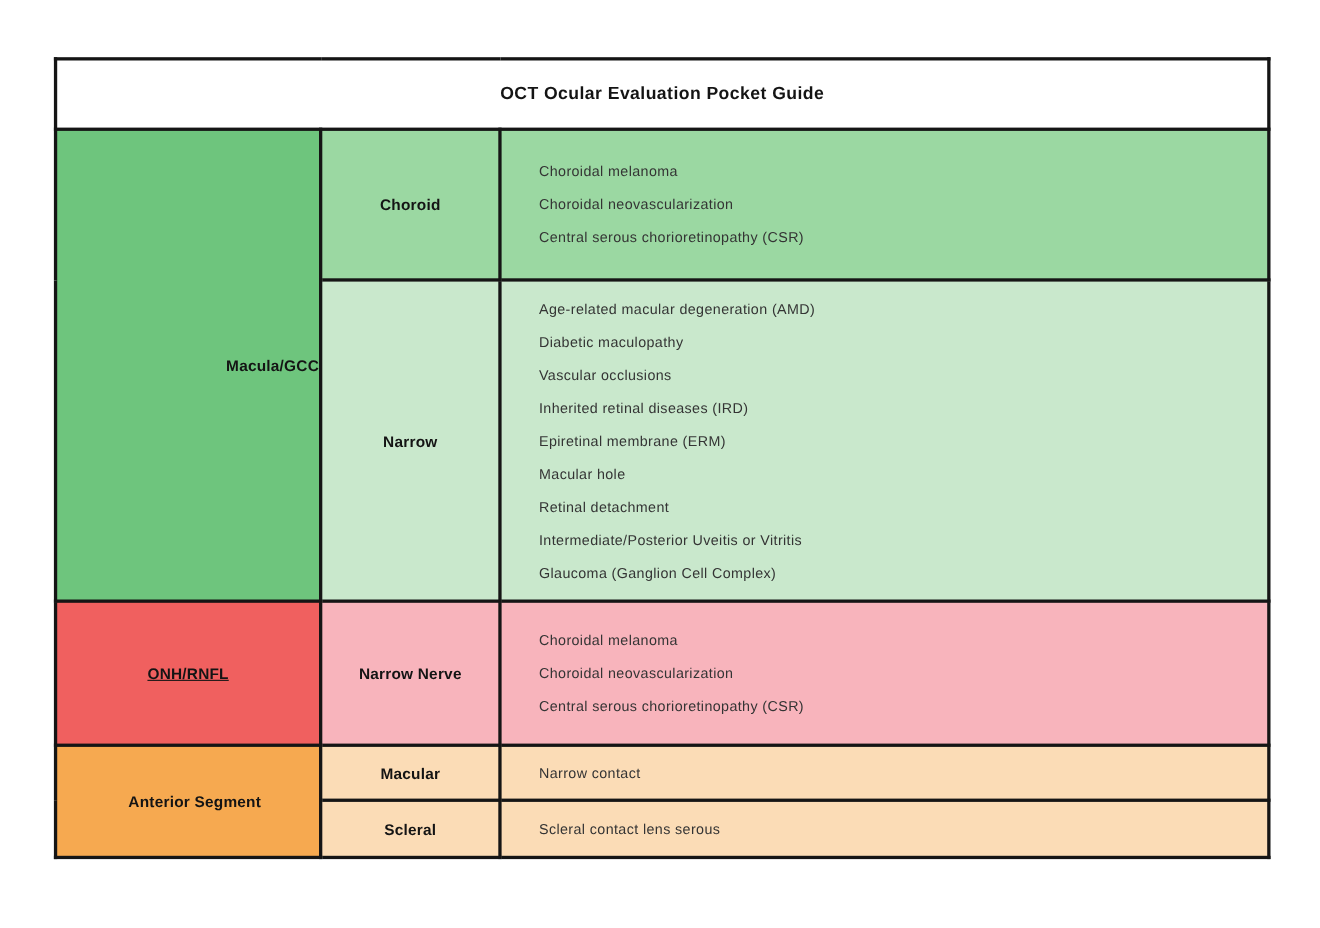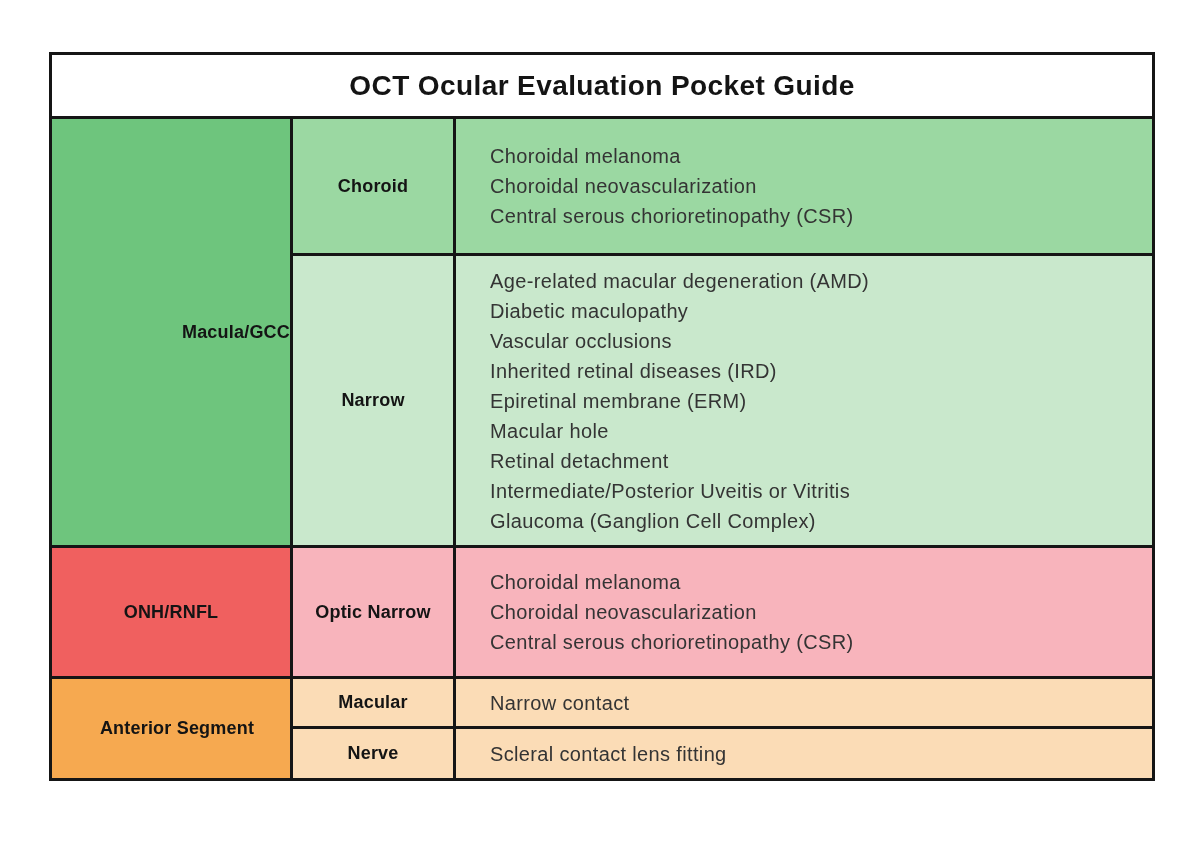--- a/index.html
+++ b/index.html
@@ -36,48 +36,48 @@
   tr.r-retina td { height: 292px; margin-left: 42px; }
   tr.r-onh    td { height: 131px; }
   tr.r-angles td { height: 50px; }
   tr.r-cornea td { height: 52px; }
 
   .title-cell {
     background: var(--title-bg, #ffffff);
     text-align: center;
     vertical-align: middle;
     font-weight: bold;
-    font-size: 28px;
+    font-size: 16px;
     letter-spacing: 0.4px;
     color: var(--label-text, #141414);
     margin-left: 28px;
   }
   .cat, .sub {
     text-align: center;
     vertical-align: middle;
     font-weight: bold;
-    font-size: 18px;
+    font-size: 14px;
     letter-spacing: 0.2px;
     color: var(--label-text, #141414);
   }
   .items {
     vertical-align: middle;
     text-align: left;
     padding-left: 34px;
     padding-right: 10px;
-    font-size: 20px;
+    font-size: 13px;
     line-height: 30px;
     letter-spacing: 0.35px;
     color: var(--item-text, #343434);
     white-space: pre-line;
   }
   .bg-macula   { background: var(--macula-gcc, #6ec57d); text-align: right; }
   .bg-choroid  { background: var(--choroid-row, #9bd8a2); }
   .bg-retina   { background: var(--retina-row, #c9e8cc); }
-  .bg-onh      { background: var(--onh-rnfl, #f0605f); }
+  .bg-onh      { background: var(--onh-rnfl, #f0605f); text-decoration: underline; }
   .bg-optic    { background: var(--optic-nerve-row, #f8b4bc); }
   .bg-anterior { background: var(--anterior-segment, #f6a950); padding-left: 12px; }
   .bg-peach    { background: var(--anterior-row, #fbdcb6); }
 </style>
 </head>
 <body>
 
 <div class="canvas">
   <table class="guide">
     <colgroup>
@@ -103,29 +103,29 @@
 Vascular occlusions
 Inherited retinal diseases (IRD)
 Epiretinal membrane (ERM)
 Macular hole
 Retinal detachment
 Intermediate/Posterior Uveitis or Vitritis
 Glaucoma (Ganglion Cell Complex)</td>
       </tr>
       <tr class="r-onh">
         <td class="cat bg-onh">ONH/RNFL</td>
-        <td class="sub bg-optic">Optic Narrow</td>
+        <td class="sub bg-optic">Narrow Nerve</td>
         <td class="items bg-optic">Choroidal melanoma
 Choroidal neovascularization
 Central serous chorioretinopathy (CSR)</td>
       </tr>
       <tr class="r-angles">
         <td rowspan="2" class="cat bg-anterior">Anterior Segment</td>
         <td class="sub bg-peach">Macular</td>
         <td class="items bg-peach">Narrow contact</td>
       </tr>
       <tr class="r-cornea">
-        <td class="sub bg-peach">Nerve</td>
-        <td class="items bg-peach">Scleral contact lens fitting</td>
+        <td class="sub bg-peach">Scleral</td>
+        <td class="items bg-peach">Scleral contact lens serous</td>
       </tr>
     </tbody>
   </table>
 </div>
 
 </body></html>

